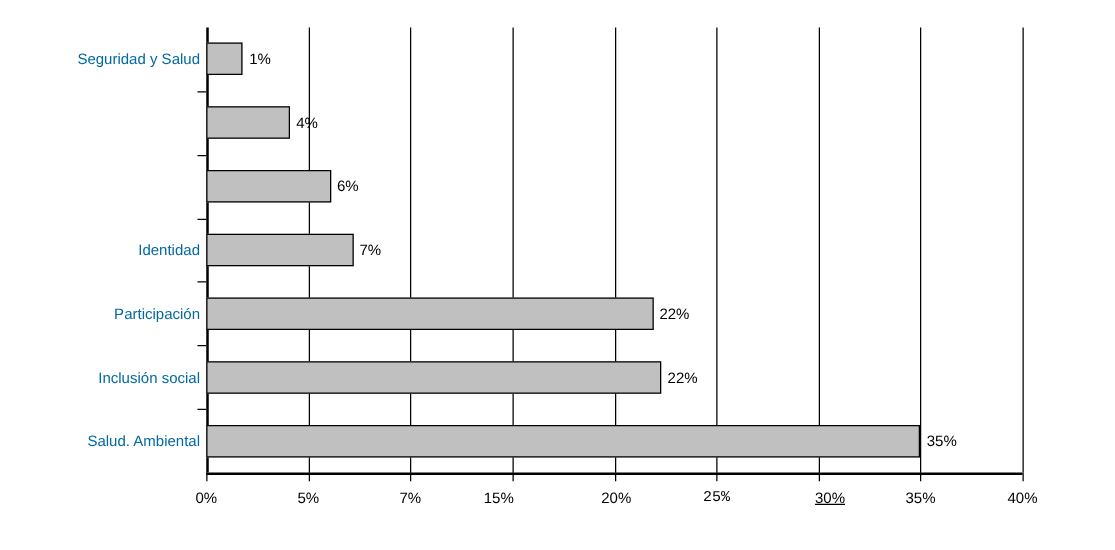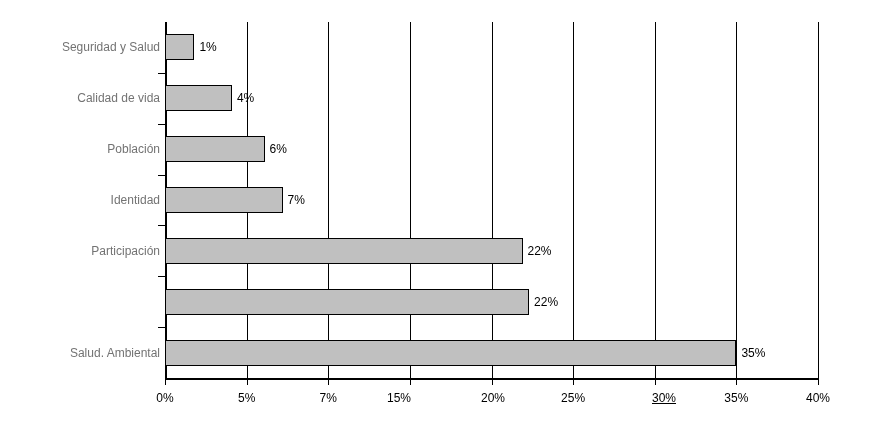--- a/index.html
+++ b/index.html
@@ -65,21 +65,21 @@
     line-height: 1;
   }
 
   
   .cat-label {
     position: absolute;
     right: 0;
     width: 155px;
     text-align: right;
     font-size: 12px;
-    color: #737373;
+    color: #0369a1;
     white-space: nowrap;
     line-height: 1;
   }
   #category-labels {
     position: absolute;
     left: 0;
     top: 22px;
     width: 160px;
     height: 356px;
   }
@@ -111,24 +111,23 @@
     line-height: 1;
   }
 </style>
 </head>
 <body>
 
 <div id="chart-root">
 
   <div id="category-labels">
       <div class="cat-label" style="top: 19.4286px;">Seguridad y Salud</div>
-      <div class="cat-label" style="top: 70.2857px;">Calidad de vida</div>
-      <div class="cat-label" style="top: 121.143px;">Población</div>
       <div class="cat-label" style="top: 222.857px;">Participación</div>
       <div class="cat-label" style="top: 172px;">Identidad</div>
+      <div class="cat-label" style="top: 273.714px;">Inclusión social</div>
       <div class="cat-label" style="top: 324.571px;">Salud. Ambiental</div>
     </div>
 
   <div id="y-ticks">
       <div class="ytick" style="top: 72.8571px;"></div>
       <div class="ytick" style="top: 123.714px;"></div>
       <div class="ytick" style="top: 174.571px;"></div>
       <div class="ytick" style="top: 225.429px;"></div>
       <div class="ytick" style="top: 276.286px;"></div>
       <div class="ytick" style="top: 327.143px;"></div>
@@ -164,21 +163,21 @@
       <div class="xlabel" style="left: 165px;">0%</div>
       <div class="xtick" style="left: 246.625px;"></div>
       <div class="xlabel" style="left: 246.625px;">5%</div>
       <div class="xtick" style="left: 328.25px;"></div>
       <div class="xlabel" style="left: 328.25px;">7%</div>
       <div class="xtick" style="left: 409.875px;"></div>
       <div class="xlabel" style="left: 399px;">15%</div>
       <div class="xtick" style="left: 491.5px;"></div>
       <div class="xlabel" style="left: 493px;">20%</div>
       <div class="xtick" style="left: 573.125px;"></div>
-      <div class="xlabel" style="left: 573.125px;">25%</div>
+      <div class="xlabel" style="left: 573.125px; font-family: Liberation Mono, monospace;">25%</div>
       <div class="xtick" style="left: 654.75px;"></div>
       <div class="xlabel" style="left: 664px; text-decoration: underline;">30%</div>
       <div class="xtick" style="left: 736.375px;"></div>
       <div class="xlabel" style="left: 736.375px;">35%</div>
       <div class="xtick" style="left: 818px;"></div>
       <div class="xlabel" style="left: 818px; text-align: center;">40%</div>
     </div>
 
   <div id="value-labels">
       <div class="bar-value" style="left: 199.385px; top: 41.4286px;">1%</div>

